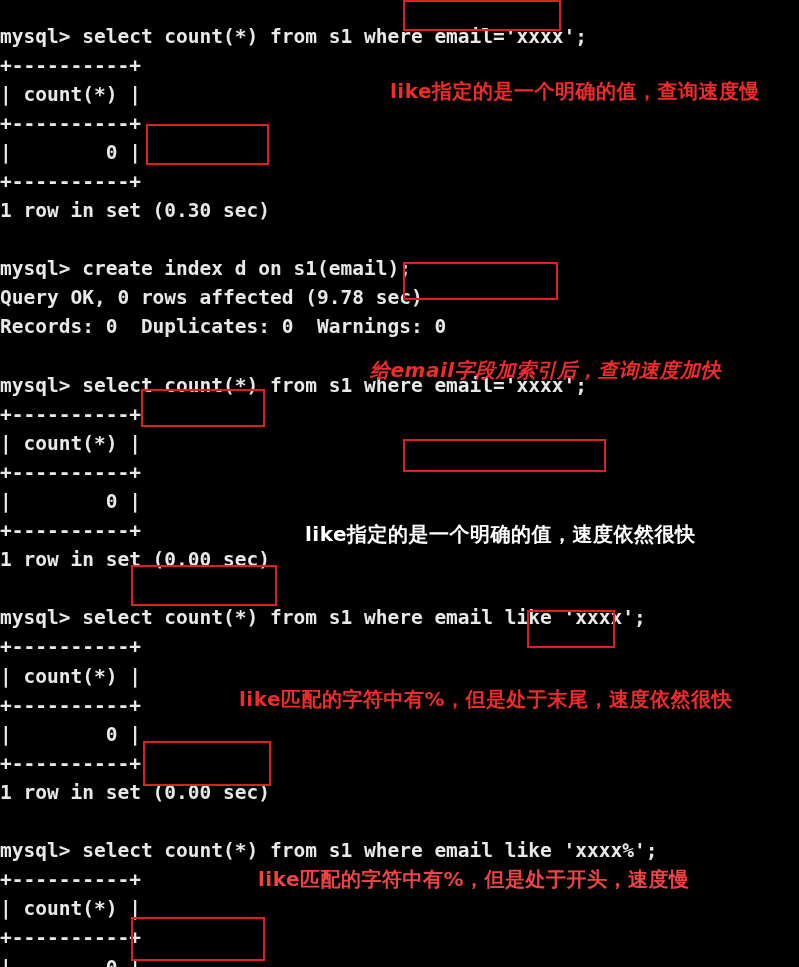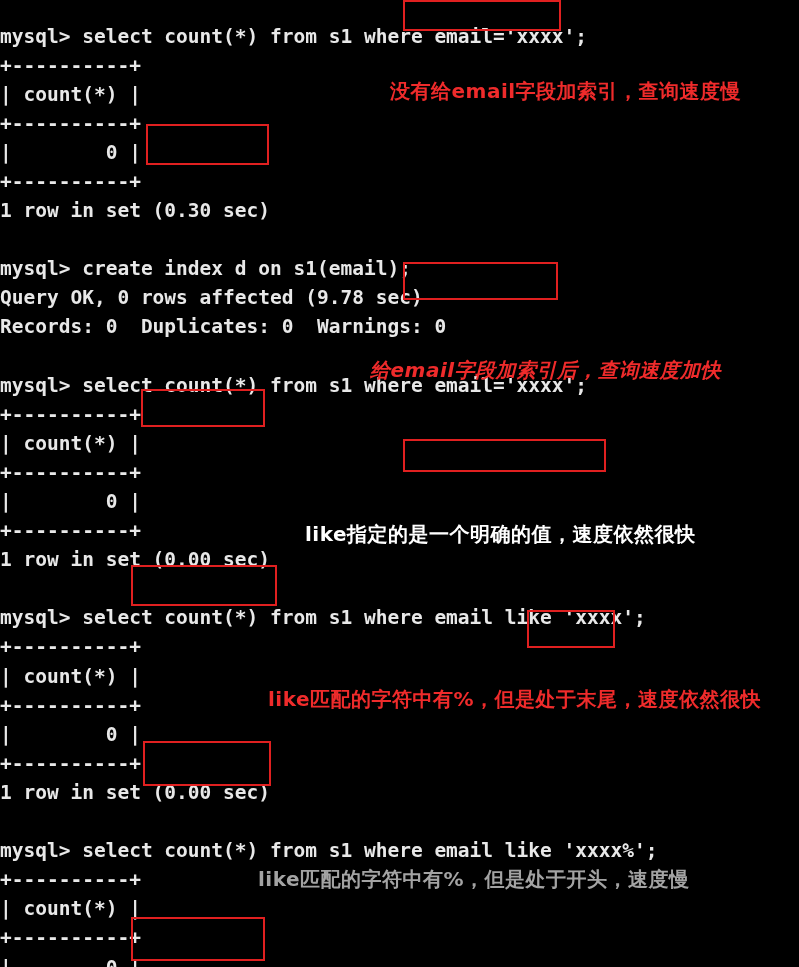--- a/index.html
+++ b/index.html
@@ -71,20 +71,20 @@
       <div class="hlbox" style="left: 146px; top: 124px; width: 123px; height: 41px; border-color: rgb(224, 32, 32);"></div>
       <div class="hlbox" style="left: 403px; top: 262px; width: 155px; height: 38px; border-color: rgb(224, 32, 32);"></div>
       <div class="hlbox" style="left: 141px; top: 389px; width: 124px; height: 38px; border-color: rgb(224, 32, 32);"></div>
       <div class="hlbox" style="left: 403px; top: 439px; width: 203px; height: 33px; border-color: rgb(224, 32, 32);"></div>
       <div class="hlbox" style="left: 131px; top: 565px; width: 146px; height: 41px; border-color: rgb(224, 32, 32);"></div>
       <div class="hlbox" style="left: 527px; top: 610px; width: 88px; height: 38px; border-color: rgb(224, 32, 32);"></div>
       <div class="hlbox" style="left: 143px; top: 741px; width: 128px; height: 45px; border-color: rgb(224, 32, 32);"></div>
       <div class="hlbox" style="left: 131px; top: 917px; width: 134px; height: 44px; border-color: rgb(224, 32, 32);"></div>
     </div>
   <div id="captions-layer">
-      <div class="caption" style="left: 390px; top: 78px; color: rgb(239, 43, 43);">没有给email字段加索引，查询速度慢</div>
+      <div class="caption" style="left: 390px; top: 78px; color: rgb(239, 43, 43);">like指定的是一个明确的值，查询速度慢</div>
       <div class="caption" style="left: 370px; top: 357px; color: rgb(239, 43, 43); font-style: italic;">给email字段加索引后，查询速度加快</div>
       <div class="caption" style="left: 305px; top: 521px; color: #ffffff;">like指定的是一个明确的值，速度依然很快</div>
-      <div class="caption" style="left: 268px; top: 686px; color: rgb(239, 43, 43);">like匹配的字符中有%，但是处于末尾，速度依然很快</div>
-      <div class="caption" style="left: 258px; top: 866px; color: #a3a3a3;">like匹配的字符中有%，但是处于开头，速度慢</div>
+      <div class="caption" style="left: 239px; top: 686px; color: rgb(239, 43, 43);">like匹配的字符中有%，但是处于末尾，速度依然很快</div>
+      <div class="caption" style="left: 258px; top: 866px; color: #ef4444;">like匹配的字符中有%，但是处于开头，速度慢</div>
     </div>
 
 </div>
 
 </body></html>

